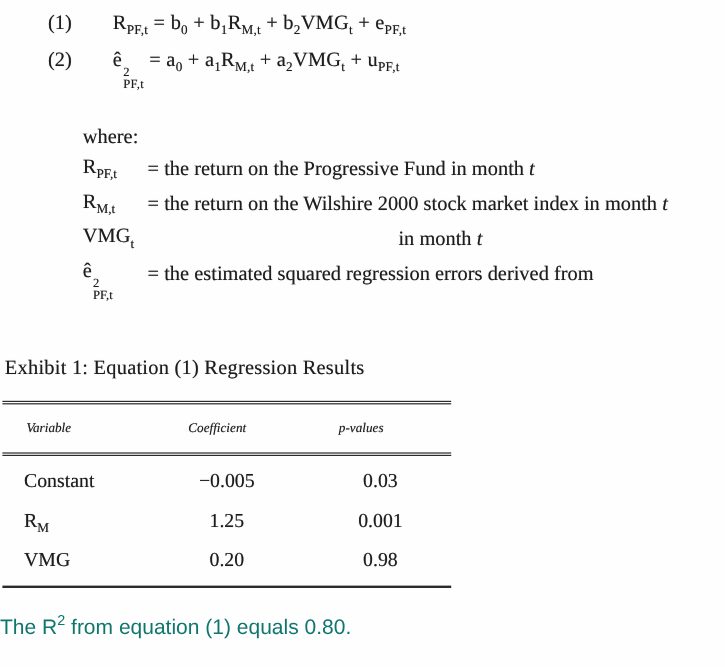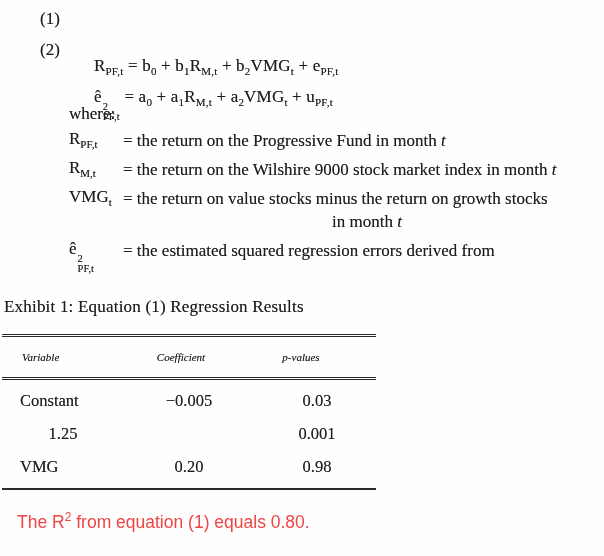--- a/index.html
+++ b/index.html
@@ -8,21 +8,21 @@
     background:#fefefe;overflow:hidden;
     color:#1d1d1d;
     font-family:"Liberation Serif", serif;
   }
   .scan{ text-shadow:0 0 0.6px rgba(25,25,25,0.55); }
 
   
   .eq-block{position:absolute;left:40px;top:9px;font-size:17px;}
   .eq-row{display:flex;align-items:flex-start;height:31px;}
   .eq-num{width:54px;flex-shrink:0;}
-  .eq-body{white-space:nowrap;letter-spacing:0.2px;margin-top:47px;}
+  .eq-body{white-space:nowrap;letter-spacing:0.2px;}
   sub{font-size:11px;line-height:0;}
   sup{font-size:11px;line-height:0;}
 
   
   .stack{
     display:inline-flex;flex-direction:column;align-items:flex-start;
     font-size:10.5px;line-height:10px;vertical-align:-8px;margin-left:1px;
   }
 
   
@@ -43,23 +43,23 @@
   }
   .tbody{border-bottom:2px solid #2b2b2b;padding-top:4px;padding-bottom:5px;}
   .trow{display:flex;align-items:center;height:33px;font-size:16.5px;justify-content:space-between;}
   .c1{width:118px;padding-left:18px;box-sizing:border-box;}
   .thead .c1{padding-left:20px;}
   .c2{width:122px;text-align:center;}
   .c3{width:118px;text-align:center;}
 
   
   .footnote{
-    position:absolute;left:17px;top:512px;
+    position:absolute;left:0;top:512px;
     font-family:"Liberation Sans", sans-serif;
-    font-size:17.5px;color:#ef4444;
+    font-size:17.5px;color:#0f766e;
   }
   .footnote sup{font-size:12px;}
 </style>
 </head>
 <body>
 
 <div class="page">
 
   <section class="eq-block scan">
     <div class="eq-row">
@@ -78,27 +78,26 @@
   <section class="where-block scan">
     <div class="where-label">where:</div>
 
     <div class="where-row">
       <span class="where-sym"><span>R</span><sub>PF,t</sub></span>
       <span class="where-def"><span>= the return on the Progressive Fund in month </span><i>t</i></span>
     </div>
 
     <div class="where-row">
       <span class="where-sym"><span>R</span><sub>M,t</sub></span>
-      <span class="where-def"><span>= the return on the Wilshire 9000 stock market index in month </span><i>t</i></span>
+      <span class="where-def"><span>= the return on the Wilshire 2000 stock market index in month </span><i>t</i></span>
     </div>
 
     <div class="where-row">
       <span class="where-sym"><span>VMG</span><sub>t</sub></span>
       <span class="where-def">
-        <span>= the return on value stocks minus the return on growth stocks</span>
         <div class="where-line2"><span>in month </span><i>t</i></div>
       </span>
     </div>
 
     <div class="where-row">
       <span class="where-sym"><span>ê</span><span class="stack">
             <span>2</span>
             <span>PF,t</span>
           </span></span>
       <span class="where-def">
@@ -115,20 +114,21 @@
       <span class="c2">Coefficient</span>
       <span class="c3">p-values</span>
     </div>
     <div class="tbody">
       <div class="trow">
         <span class="c1"><span>Constant</span><sub></sub></span>
         <span class="c2">−0.005</span>
         <span class="c3">0.03</span>
       </div>
       <div class="trow">
+        <span class="c1"><span>R</span><sub>M</sub></span>
         <span class="c2">1.25</span>
         <span class="c3">0.001</span>
       </div>
       <div class="trow">
         <span class="c1"><span>VMG</span><sub></sub></span>
         <span class="c2">0.20</span>
         <span class="c3">0.98</span>
       </div>
     </div>
   </div>

